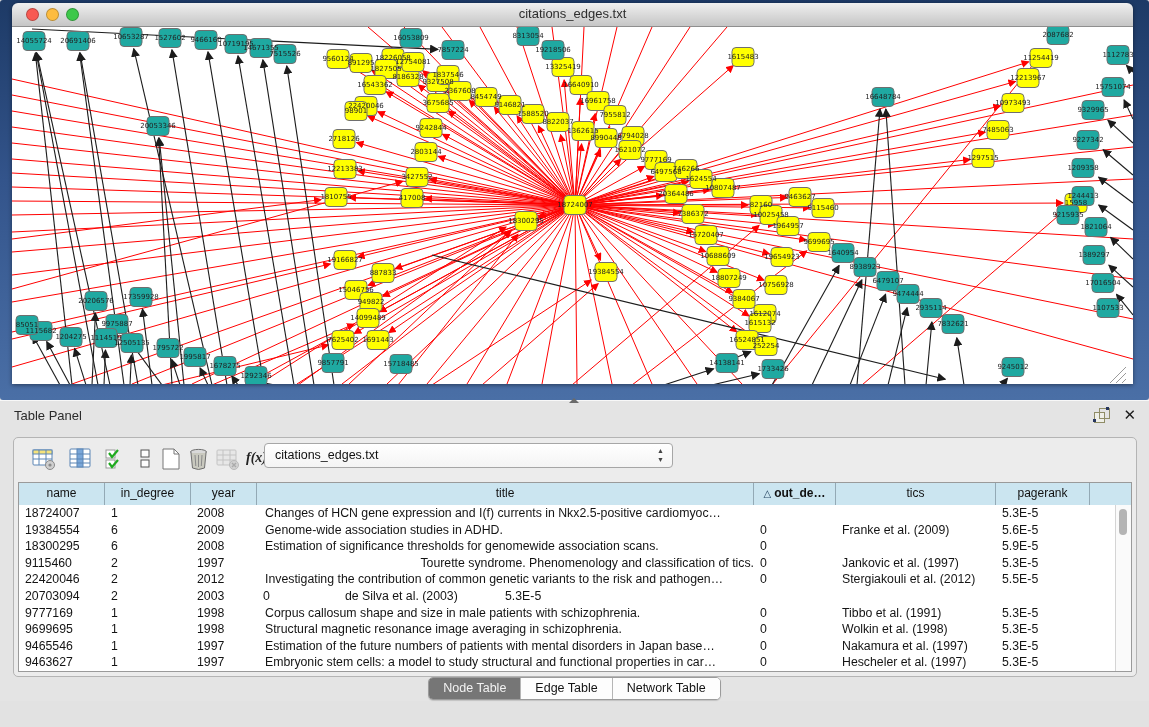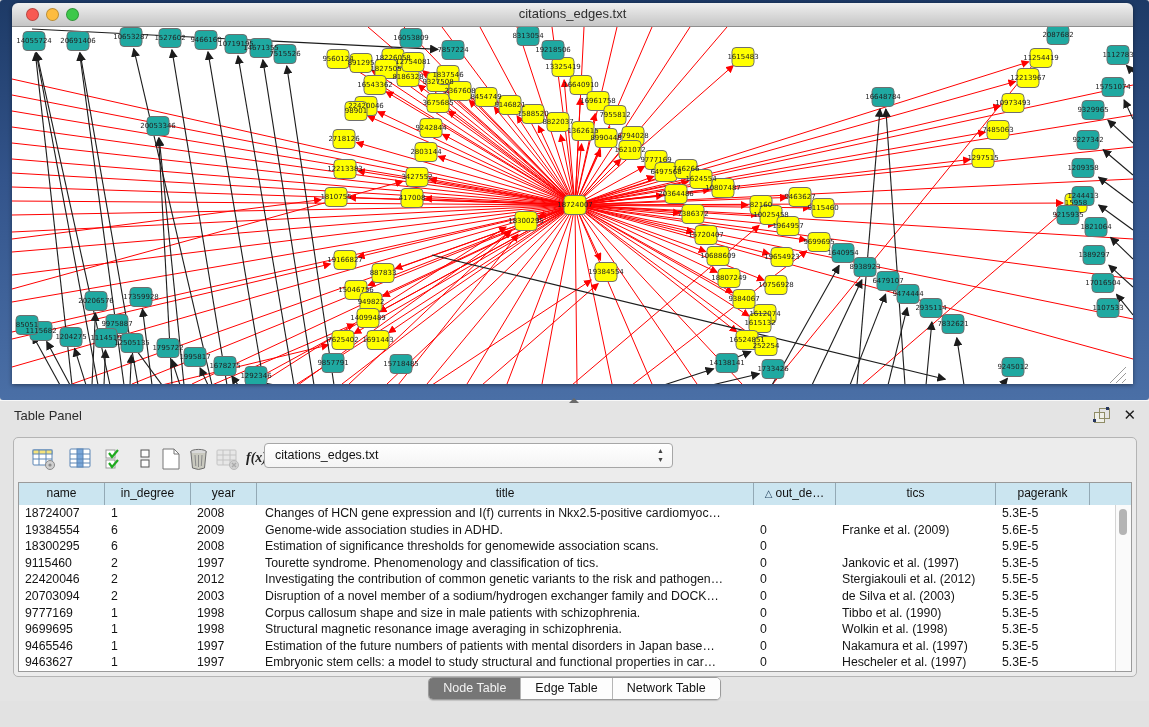--- a/index.html
+++ b/index.html
@@ -896,21 +896,21 @@
         <div class="arrows">▲<br>▼</div>
       </div>
     </div>
 
     <div id="table-wrap">
       <div id="thead">
           <div class="hcell" style="width: 86px;">name</div>
           <div class="hcell" style="width: 86px;">in_degree</div>
           <div class="hcell" style="width: 66px;">year</div>
           <div class="hcell" style="width: 497px;">title</div>
-          <div class="hcell" style="width: 82px;"><span class="sortg">△</span>out_de…</div>
+          <div class="hcell" style="width: 82px; font-weight: bold;"><span class="sortg">△</span>out_de…</div>
           <div class="hcell" style="width: 160px;">tics</div>
           <div class="hcell" style="width: 94px;">pagerank</div>
         </div>
       <div id="tbody">
           <div class="trow">
             <div class="tcell" style="width: 86px;">18724007</div>
             <div class="tcell" style="width: 86px;">1</div>
             <div class="tcell" style="width: 66px;">2008</div>
             <div class="tcell" style="width: 497px; padding-left: 8px;">Changes of HCN gene expression and I(f) currents in Nkx2.5-positive cardiomyoc…</div>
             <div class="tcell" style="width: 82px; margin-top: 40px;">49</div>
@@ -932,50 +932,49 @@
             <div class="tcell" style="width: 66px;">2008</div>
             <div class="tcell" style="width: 497px; padding-left: 8px;">Estimation of significance thresholds for genomewide association scans.</div>
             <div class="tcell" style="width: 82px;">0</div>
             <div class="tcell" style="width: 160px; margin-top: 32px;">Dudbridge et al. (2008)</div>
             <div class="tcell" style="width: 94px;">5.9E-5</div>
           </div>
           <div class="trow">
             <div class="tcell" style="width: 86px;">9115460</div>
             <div class="tcell" style="width: 86px;">2</div>
             <div class="tcell" style="width: 66px;">1997</div>
-            <div class="tcell" style="width: 497px; padding-left: 8px;">Tourette syndrome. Phenomenology and classification of tics.</div>
+            <div class="tcell" style="width: 497px; padding-left: 8px; text-align: right;">Tourette syndrome. Phenomenology and classification of tics.</div>
             <div class="tcell" style="width: 82px;">0</div>
             <div class="tcell" style="width: 160px;">Jankovic et al. (1997)</div>
             <div class="tcell" style="width: 94px;">5.3E-5</div>
           </div>
           <div class="trow">
             <div class="tcell" style="width: 86px;">22420046</div>
             <div class="tcell" style="width: 86px;">2</div>
             <div class="tcell" style="width: 66px;">2012</div>
             <div class="tcell" style="width: 497px; padding-left: 8px;">Investigating the contribution of common genetic variants to the risk and pathogen…</div>
             <div class="tcell" style="width: 82px;">0</div>
             <div class="tcell" style="width: 160px;">Stergiakouli et al. (2012)</div>
             <div class="tcell" style="width: 94px;">5.5E-5</div>
           </div>
           <div class="trow">
             <div class="tcell" style="width: 86px;">20703094</div>
             <div class="tcell" style="width: 86px;">2</div>
             <div class="tcell" style="width: 66px;">2003</div>
-            <div class="tcell" style="width: 497px; padding-left: 8px;">Disruption of a novel member of a sodium/hydrogen exchanger family and DOCK…</div>
             <div class="tcell" style="width: 82px;">0</div>
             <div class="tcell" style="width: 160px;">de Silva et al. (2003)</div>
             <div class="tcell" style="width: 94px;">5.3E-5</div>
           </div>
           <div class="trow">
             <div class="tcell" style="width: 86px;">9777169</div>
             <div class="tcell" style="width: 86px;">1</div>
             <div class="tcell" style="width: 66px;">1998</div>
             <div class="tcell" style="width: 497px; padding-left: 8px;">Corpus callosum shape and size in male patients with schizophrenia.</div>
             <div class="tcell" style="width: 82px;">0</div>
-            <div class="tcell" style="width: 160px;">Tibbo et al. (1990)</div>
+            <div class="tcell" style="width: 160px;">Tibbo et al. (1991)</div>
             <div class="tcell" style="width: 94px;">5.3E-5</div>
           </div>
           <div class="trow">
             <div class="tcell" style="width: 86px;">9699695</div>
             <div class="tcell" style="width: 86px;">1</div>
             <div class="tcell" style="width: 66px;">1998</div>
             <div class="tcell" style="width: 497px; padding-left: 8px;">Structural magnetic resonance image averaging in schizophrenia.</div>
             <div class="tcell" style="width: 82px;">0</div>
             <div class="tcell" style="width: 160px;">Wolkin et al. (1998)</div>
             <div class="tcell" style="width: 94px;">5.3E-5</div>

